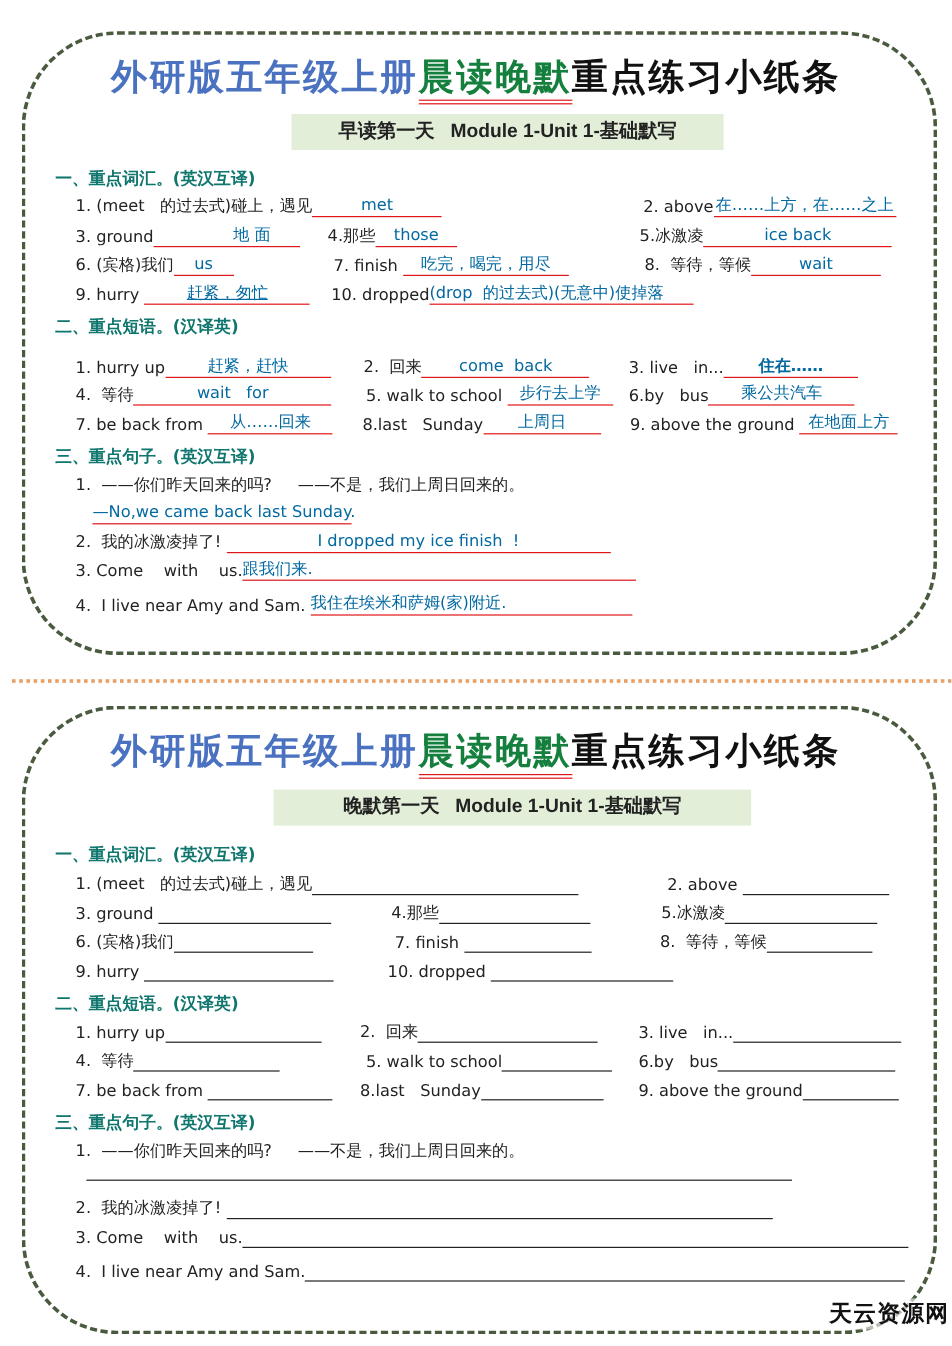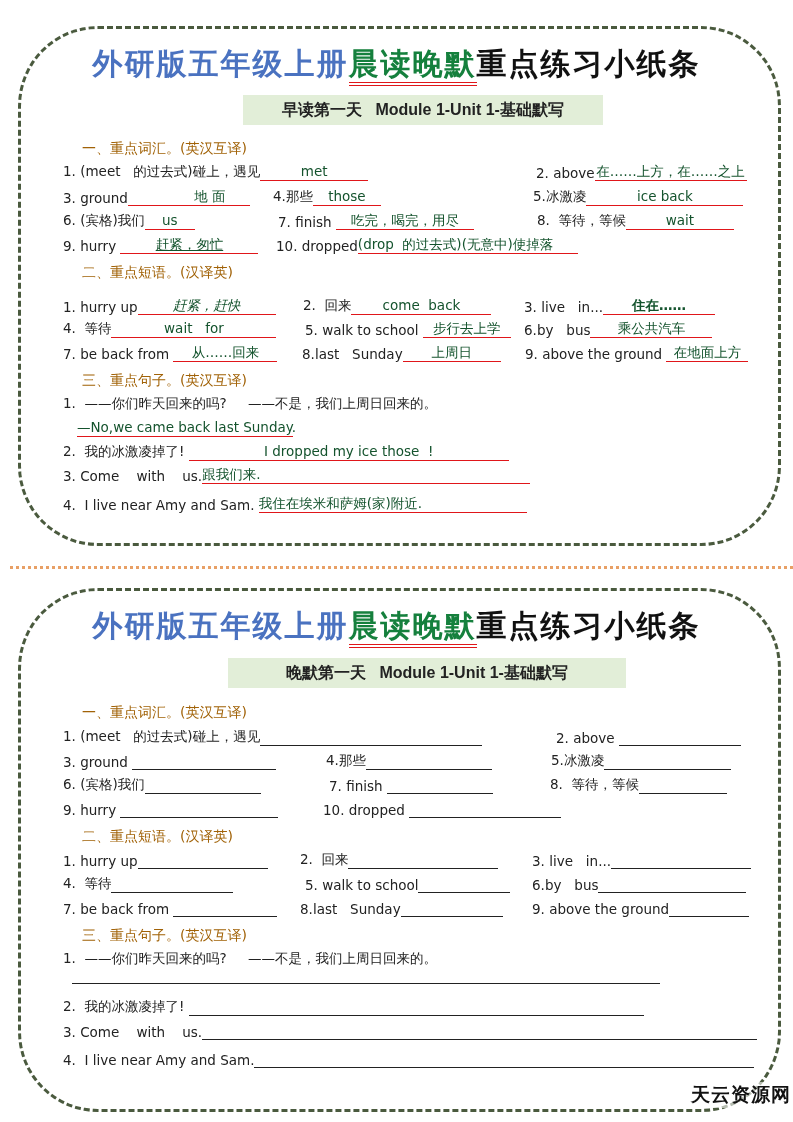--- a/index.html
+++ b/index.html
@@ -34,33 +34,32 @@
   .title .black { color: #111; }
 
   .subtitle {
     position: absolute; height: 30px; line-height: 30px;
     background: #e2eed8; color: #222;
     font-family: "Liberation Sans", sans-serif; font-size: 16px; font-weight: bold;
     text-align: center; white-space: pre;
   }
 
   .section-head {
-    position: absolute; left: 46px; color: #a16207; font-weight: normal; font-size: 14px;
+    position: absolute; left: 46px; color: #0f766e; font-weight: bold; font-size: 14px;
     white-space: nowrap;
-    margin-left: 36px;
   }
 
   .item {
     position: absolute; font-size: 13.5px; color: #222; white-space: pre;
     display: flex; align-items: flex-end;
   }
   .item .label { white-space: pre; }
   .blank {
     display: inline-block; border-bottom: 1px solid #222; height: 17px;
-    text-align: center; color: #14532d; white-space: pre; font-size: 13.5px;
+    text-align: center; color: #0369a1; white-space: pre; font-size: 13.5px;
     line-height: 17px;
   }
   .blank.red-line { border-bottom-color: #e0161a; }
 
   .watermark {
     position: absolute; right: 2px; top: 1082px; font-size: 19px; font-weight: bold;
     color: #111; letter-spacing: 1px; background: rgba(255,255,255,0.6);
   }
 </style>
 </head>
@@ -106,21 +105,21 @@
 <div class="item" style="left:63px; top:236px;">
   <span class="label">9. hurry </span><span class="blank red-line" style="width:138px;text-decoration:underline;">赶紧，匆忙</span>
 </div>
 <div class="item" style="left:276px; top:236px;">
   <span class="label">10. dropped</span><span class="blank red-line" style="width:220px; text-align:left;">(drop  的过去式)(无意中)使掉落</span>
 </div>
 
 <div class="section-head" style="top:264px;">二、重点短语。(汉译英)</div>
 
 <div class="item" style="left:63px; top:297px;">
-  <span class="label">1. hurry up</span><span class="blank red-line" style="width:138px;font-style:italic;">赶紧，赶快</span>
+  <span class="label">1. hurry up</span><span class="blank red-line" style="width:138px;">赶紧，赶快</span>
 </div>
 <div class="item" style="left:303px; top:297px;">
   <span class="label">2.  回来</span><span class="blank red-line" style="width:140px;">come  back</span>
 </div>
 <div class="item" style="left:524px; top:297px;">
   <span class="label">3. live   in...</span><span class="blank red-line" style="width:112px;font-weight:bold;">住在……</span>
 </div>
 
 <div class="item" style="left:63px; top:320px;">
   <span class="label">4.  等待</span><span class="blank red-line" style="width:165px;">wait   for</span>
@@ -146,21 +145,21 @@
 
 <div class="item" style="left:63px; top:395px;">
   <span class="label">1.  ——你们昨天回来的吗?     ——不是，我们上周日回来的。</span>
 </div>
 <div class="item" style="left:61px; top:419px;">
   <span style="display:inline-block; width:16px;"></span>
   <span class="blank red-line" style="width:216px; text-align:left;">—No,we came back last Sunday.</span>
 </div>
 
 <div class="item" style="left:63px; top:443px;">
-  <span class="label">2.  我的冰激凌掉了! </span><span class="blank red-line" style="width:320px;">I dropped my ice those  !</span>
+  <span class="label">2.  我的冰激凌掉了! </span><span class="blank red-line" style="width:320px;">I dropped my ice finish  !</span>
 </div>
 <div class="item" style="left:63px; top:466px;">
   <span class="label">3. Come    with    us.</span><span class="blank red-line" style="width:328px; text-align:left; padding-left:0;">跟我们来.</span>
 </div>
 <div class="item" style="left:63px; top:495px;">
   <span class="label">4.  I live near Amy and Sam. </span><span class="blank red-line" style="width:268px; text-align:left;">我住在埃米和萨姆(家)附近.</span>
 </div>
 
 <div class="separator"></div>
 

